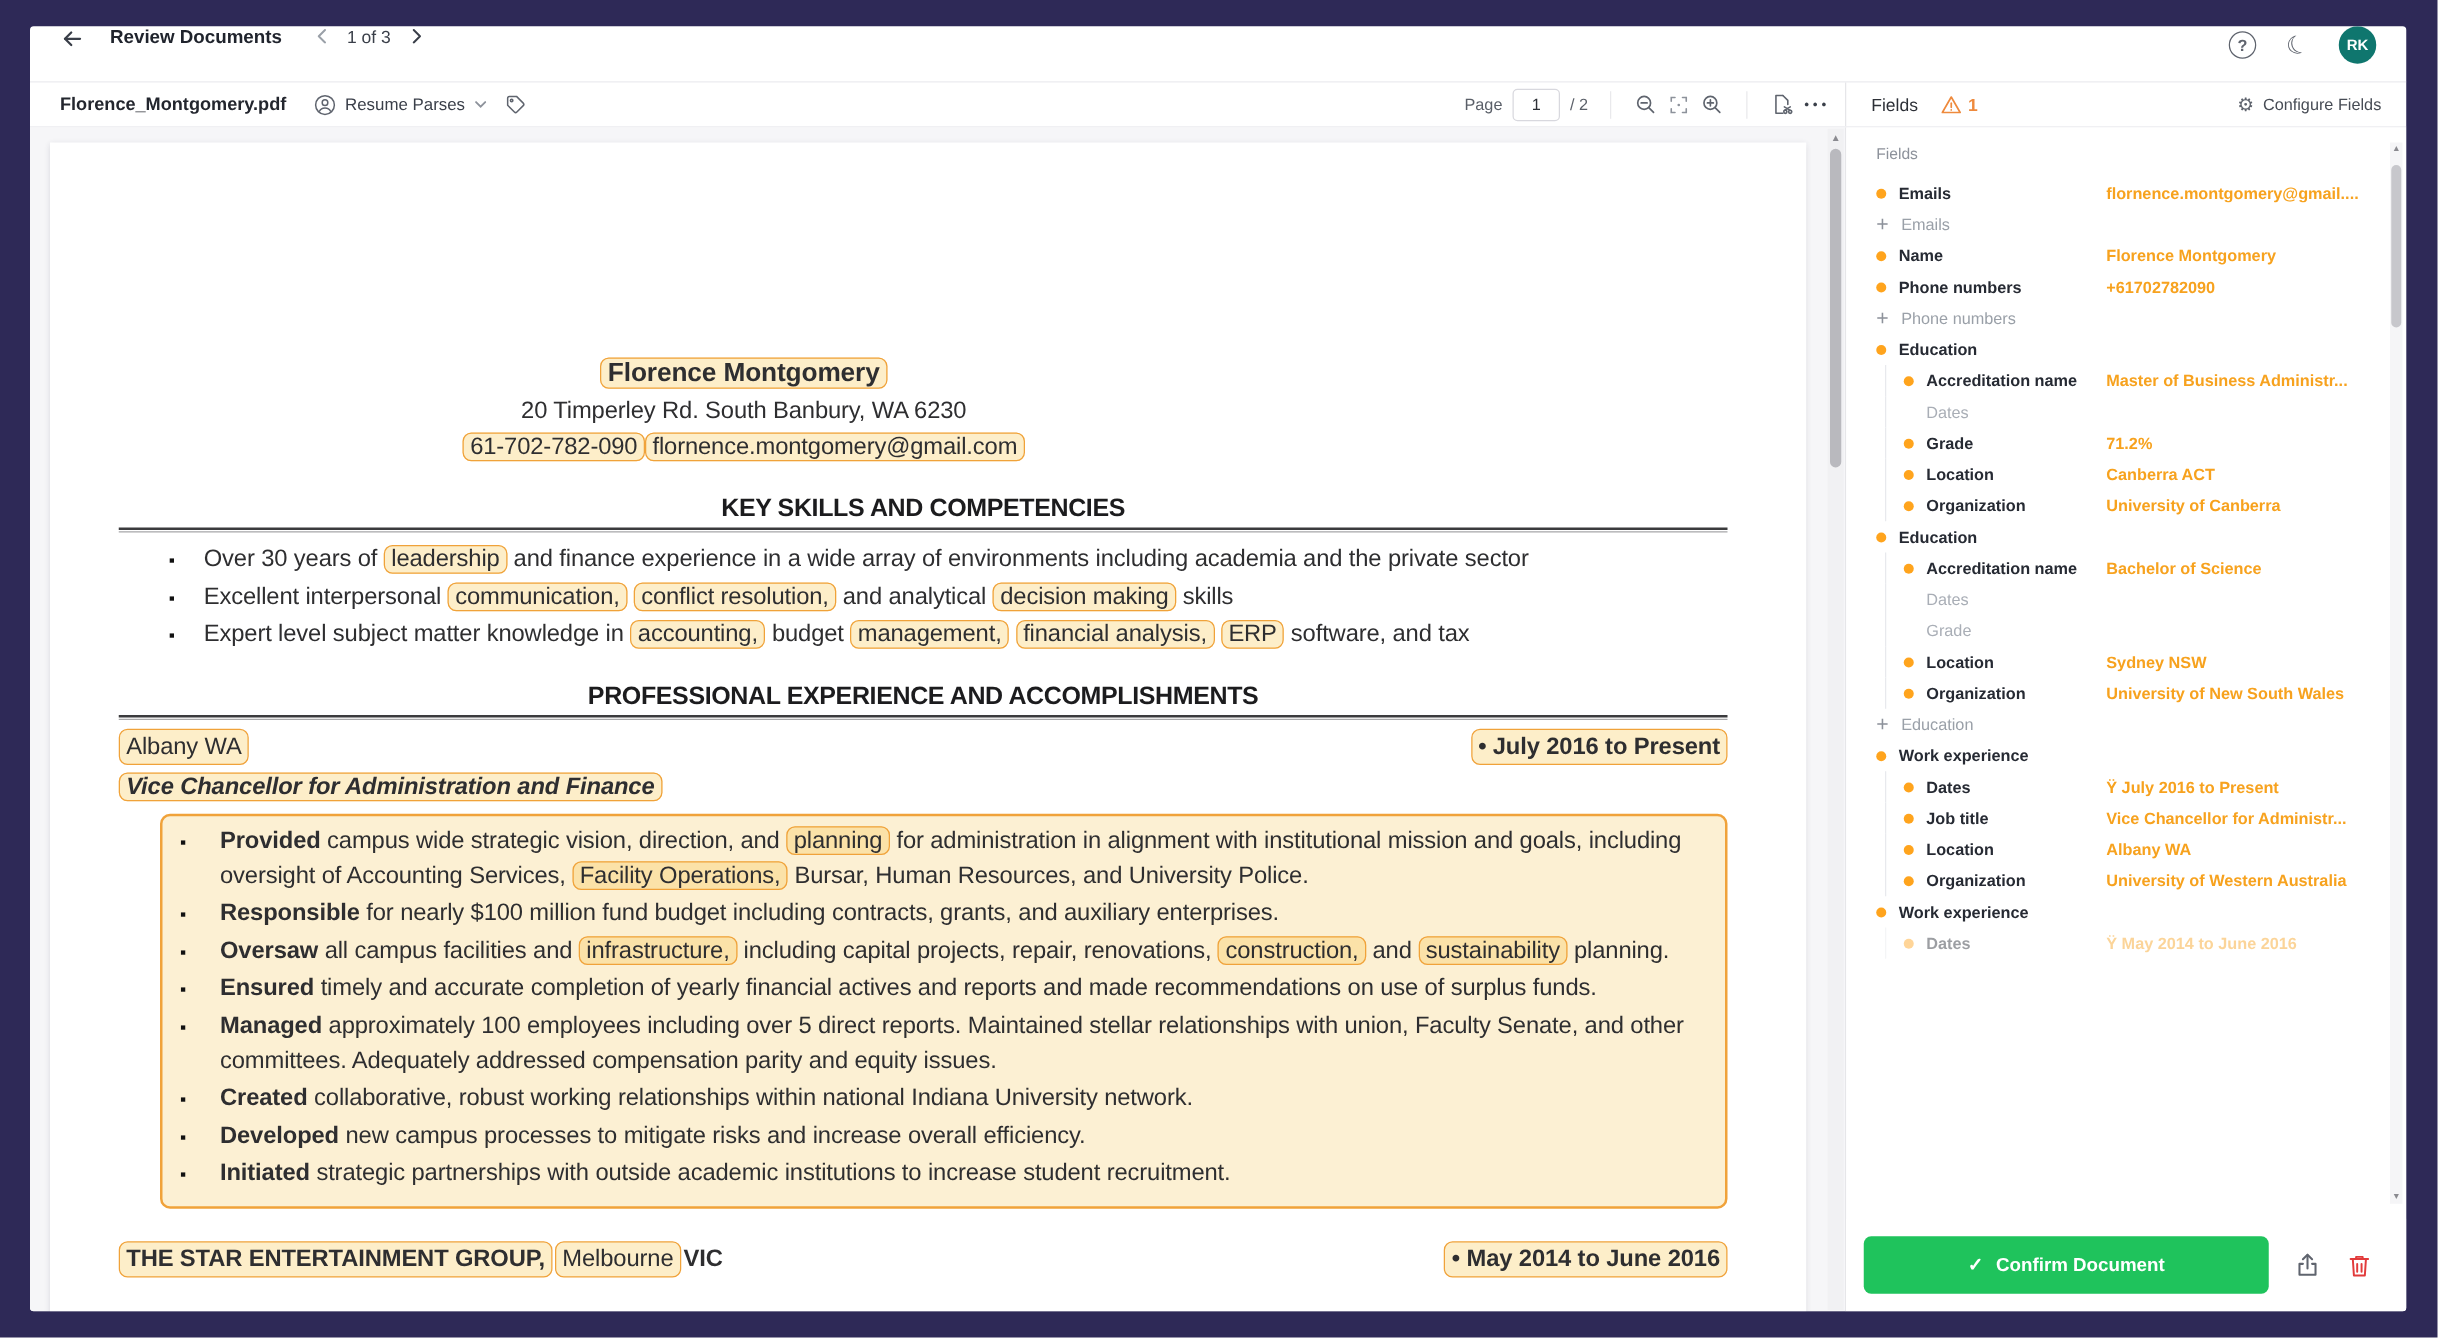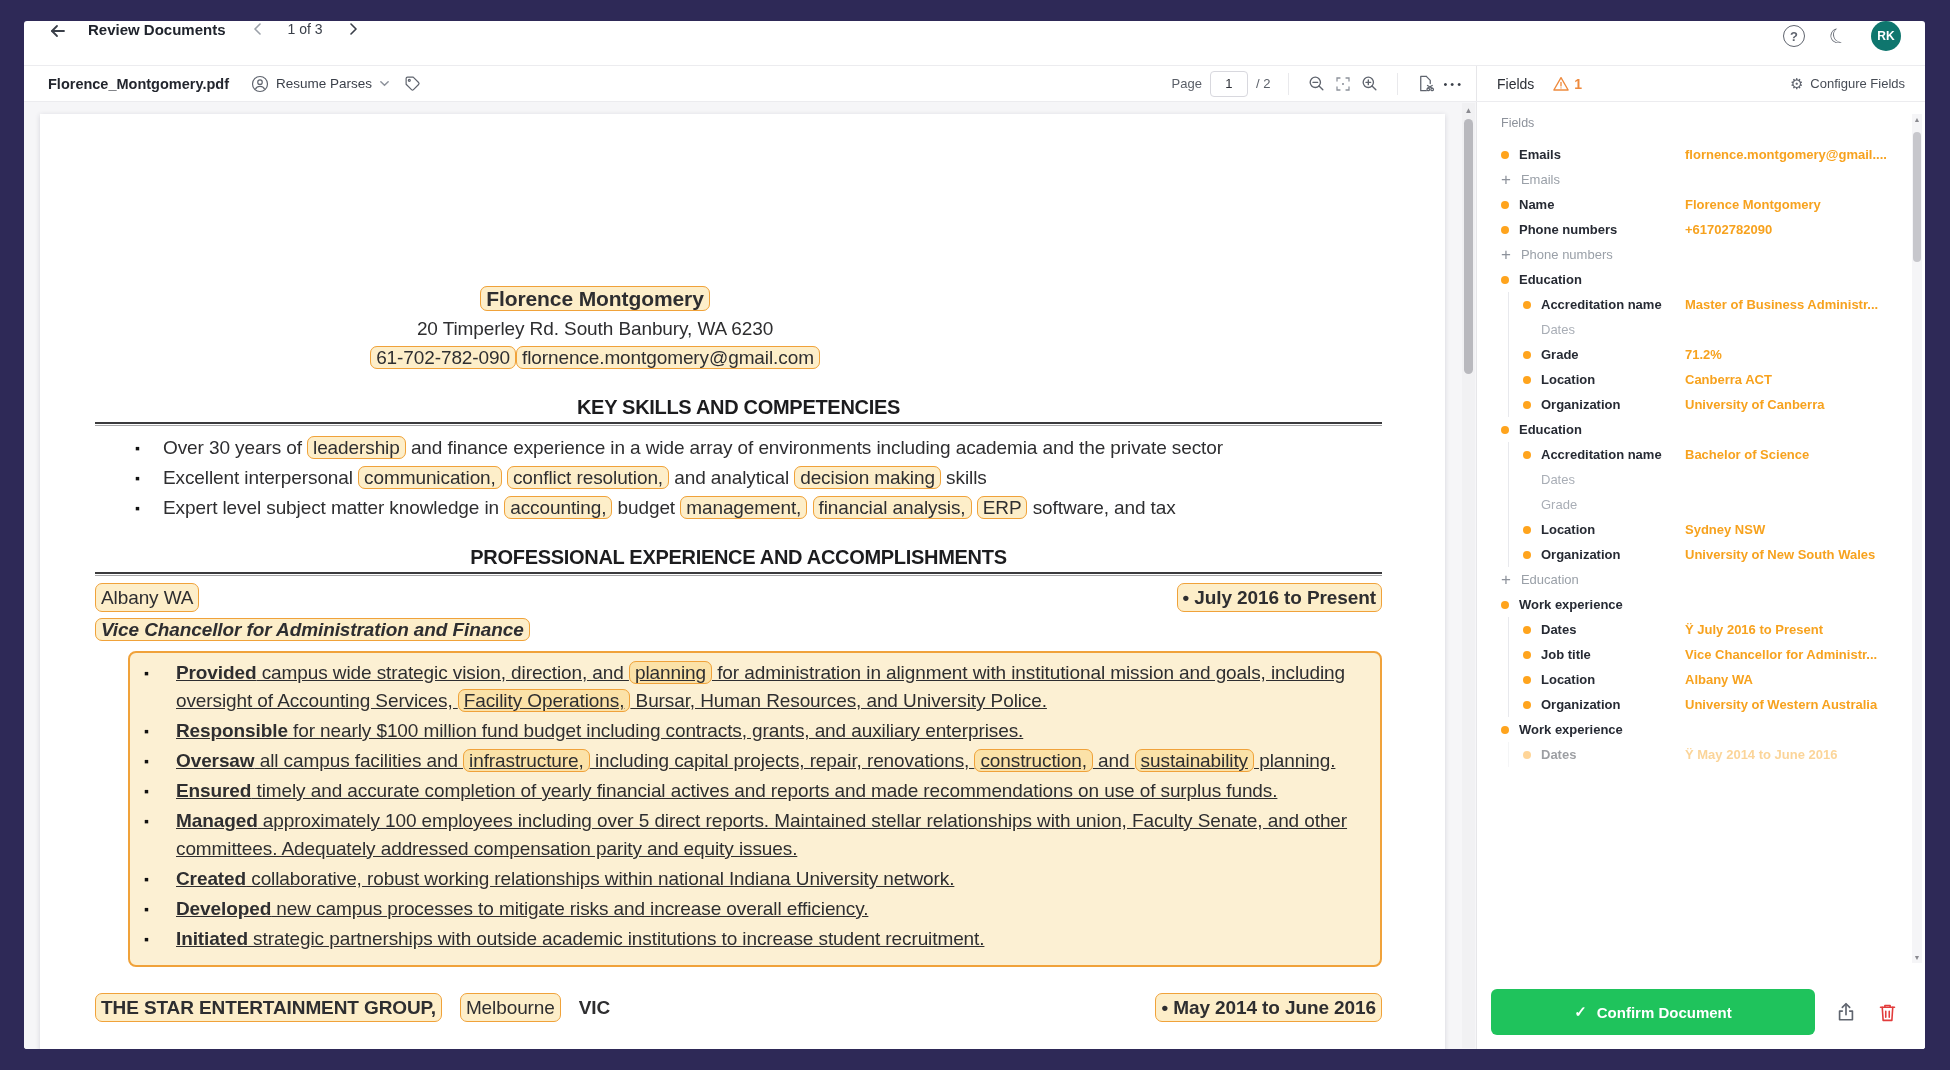--- a/index.html
+++ b/index.html
@@ -3,21 +3,21 @@
 <meta charset="utf-8">
 <style>
   * { box-sizing: border-box; margin: 0; padding: 0; }
   html,body { width:1950px; height:1070px; overflow:hidden; }
   body { background:#2E2957; font-family:"Liberation Sans",sans-serif; position:relative; }
   .app { position:absolute; left:24px; top:21px; width:1901px; height:1028px; background:#fff; border-radius:3px; overflow:hidden; display:flex; flex-direction:column; }
 
   
   .topbar { flex:0 0 45px; display:flex; align-items:flex-start; padding:0 24px; border-bottom:1px solid #ececef; }
   .tb-title { font-size:15px; font-weight:700; color:#20242d; margin:0 26px 0 20px; }
-  .pager { display:flex; align-items:center; gap:24px; color:#3a3f49; font-size:14px; }
+  .pager { display:flex; align-items:center; gap:14px; color:#3a3f49; font-size:14px; }
   .icon-btn { background:none; border:none; cursor:pointer; display:flex; align-items:center; justify-content:center; color:#5f646e; }
   .tb-right { margin-left:auto; display:flex; align-items:center; gap:24px; }
   .qcircle { width:22px; height:22px; border:1.6px solid #5f646e; border-radius:50%; font-size:13px; font-weight:700; display:flex; align-items:center; justify-content:center; color:#5f646e; }
   .moon { font-size:20px; color:#5f646e; transform:rotate(-18deg); }
   .avatar { width:30px; height:30px; border-radius:50%; background:#0f766e; color:#fff; font-size:12px; font-weight:700; display:flex; align-items:center; justify-content:center; }
 
   
   .band2 { flex:0 0 36px; display:flex; border-bottom:1px solid #ececef; min-height:0; }
   .toolbar { flex:1; display:flex; align-items:center; padding:0 12px 0 24px; border-right:1px solid #e6e6e9; }
   .filename { font-size:14.5px; font-weight:700; color:#23262e; margin-right:22px; }
@@ -44,25 +44,25 @@
   .doc-h2 { text-align:center; font-size:20px; font-weight:700; letter-spacing:-0.3px; margin-top:24px; color:#1c1c1e; }
   .rule { height:4px; border-top:2px solid #3b3b3d; border-bottom:1px solid #a7a7a9; margin-top:3px; }
   .doc-ul { list-style:none; margin-top:8px; font-size:19px; line-height:28px; }
   .doc-ul li { position:relative; padding-left:68px; margin-bottom:2px; }
   .doc-ul li::before { content:"▪"; position:absolute; left:40px; top:0; font-size:14px; color:#111; }
   .emp-row, .next-row { display:flex; justify-content:space-between; align-items:flex-start; font-size:19px; line-height:27px; margin-top:7px; }
   .emp-left { display:flex; gap:4px; }
   .job-title-row { margin-top:4px; font-size:19px; line-height:27px; }
   .jobbox { margin:8px 0 0 33px; border:2px solid #F0A23A; border-radius:8px; background:#FCF0D3; padding:6px 14px 10px 2px; }
   .jobbox .doc-ul { margin-top:0; }
-  .jobbox .doc-ul li { padding-left:44px;text-decoration:underline; }
+  .jobbox .doc-ul li { padding-left:44px; }
   .jobbox .doc-ul li::before { left:12px; }
   .jobbox .hl { background:#FBE2A8; }
   .next-row { margin-top:26px; }
-  .next-left { display:flex; gap:18px; align-items:baseline; }
+  .next-left { display:flex; gap:2px; align-items:baseline; }
 
   
   .sb-head { width:448px; display:flex; align-items:center; padding:0 20px; }
   .sb-tab { font-size:14px; color:#2c2f36; margin-right:18px; }
   .warn { display:flex; align-items:center; gap:4px; color:#EE8A3D; font-size:14px; font-weight:600; }
   .cfg { margin-left:auto; display:flex; align-items:center; gap:7px; font-size:13px; color:#474c55; cursor:pointer; }
   .gear { font-size:15px; color:#5f646e; }
 
   .sb-body { width:448px; position:relative; background:#fff; }
   .sb-list { position:absolute; inset:0 0 74px 0; padding-top:14px; overflow:hidden; }

